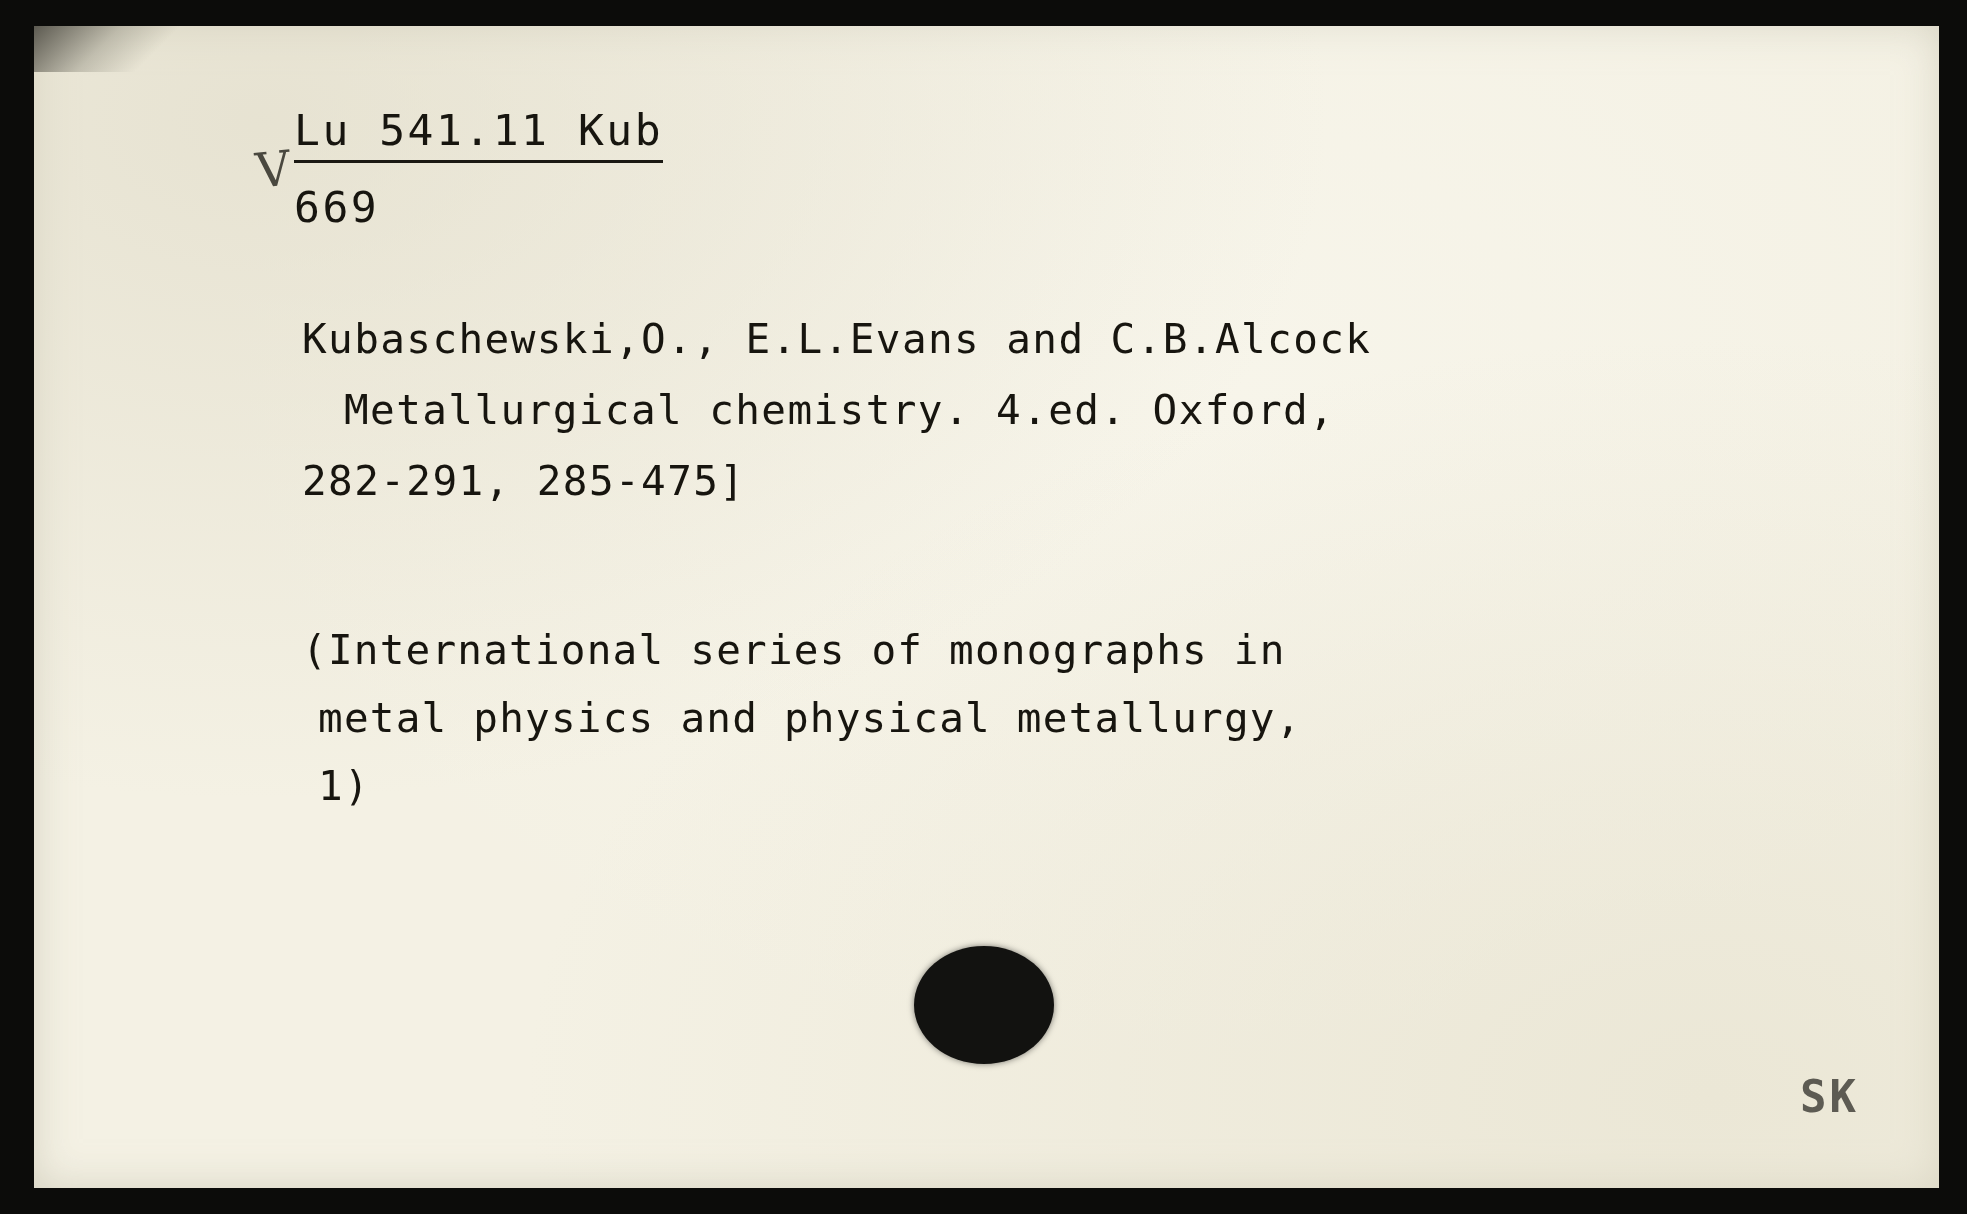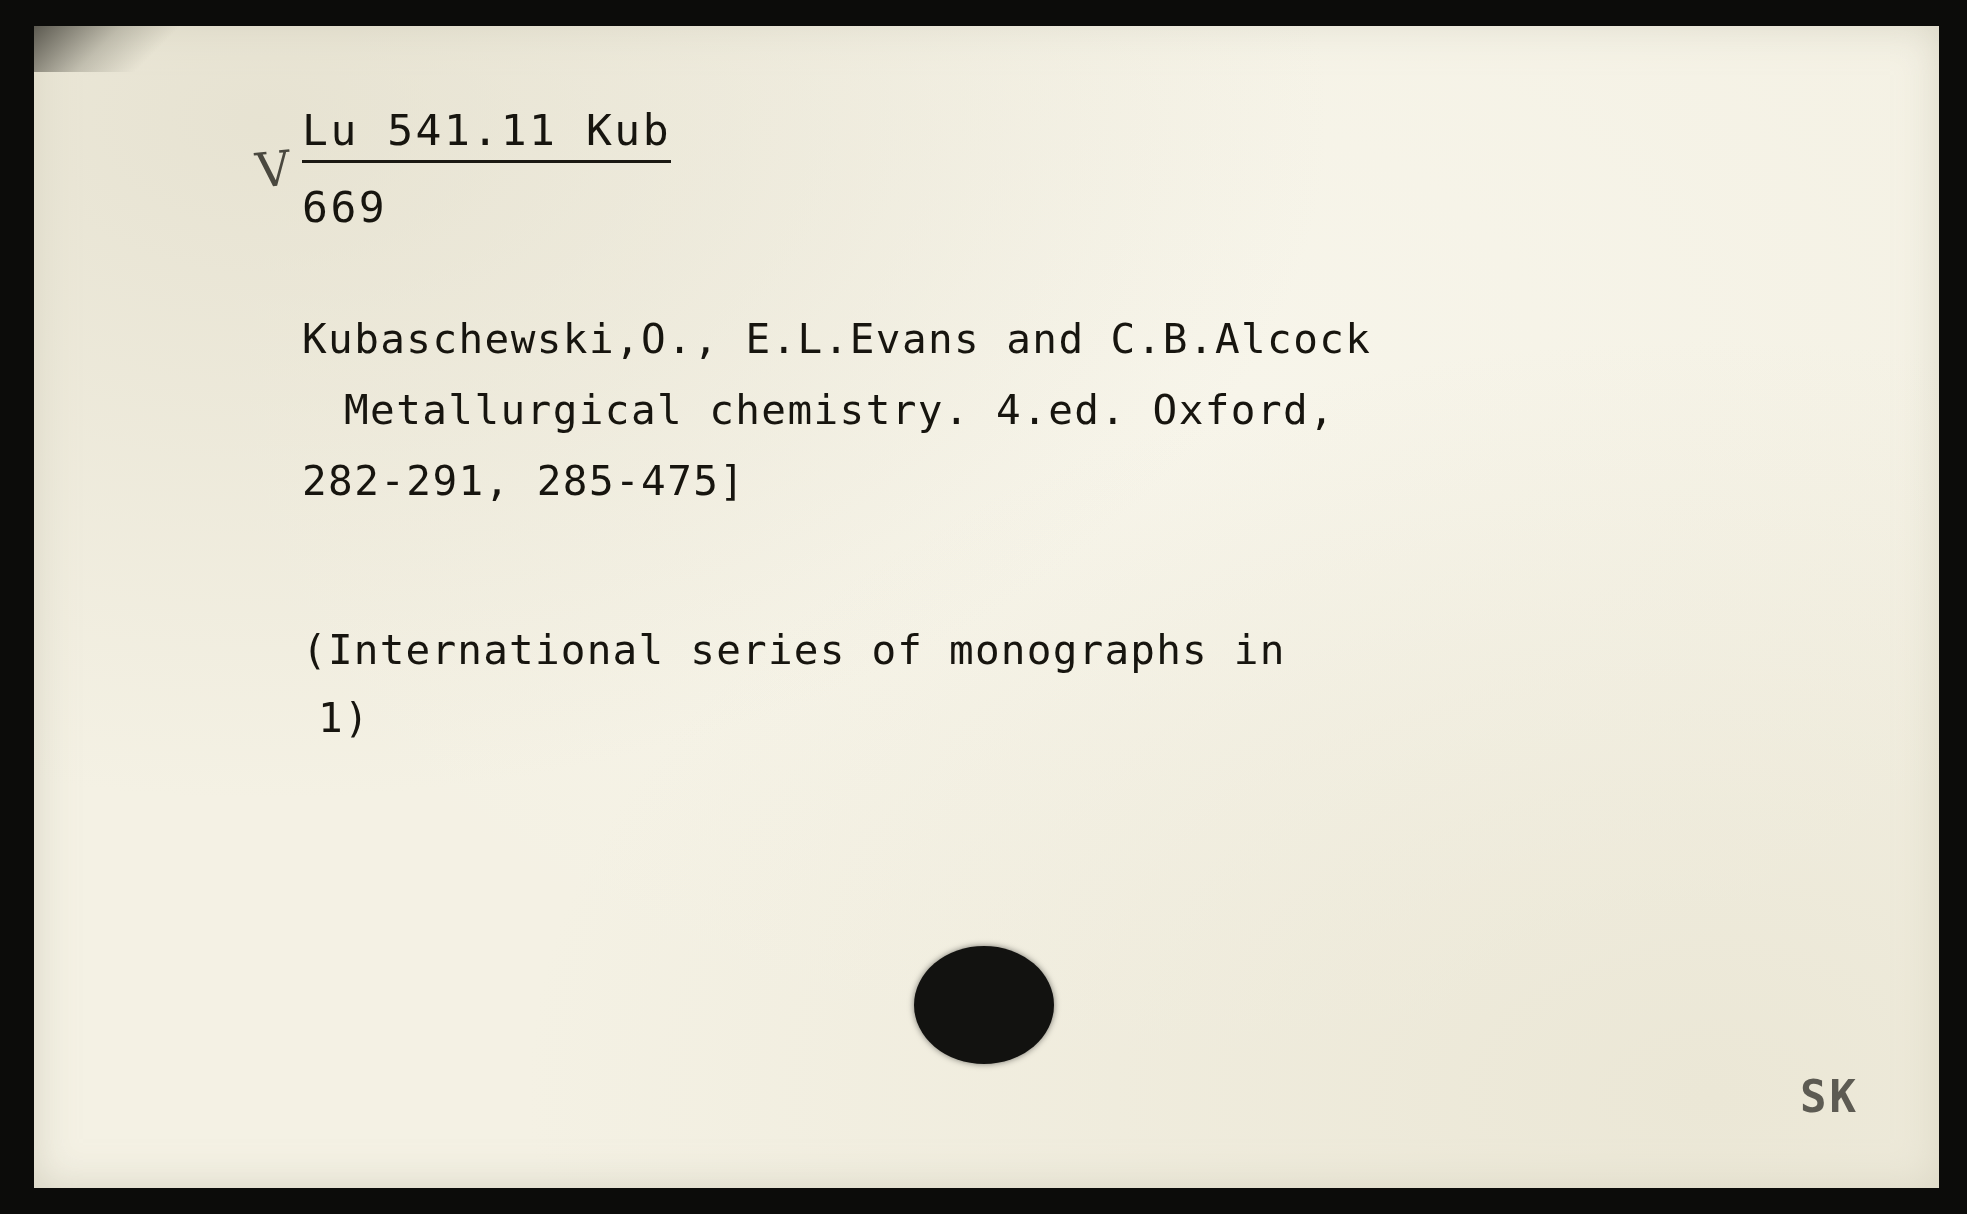--- a/index.html
+++ b/index.html
@@ -62,21 +62,21 @@
     left: 0;
     top: 0;
     width: 100%;
     height: 100%;
     color: #17150f;
   }
 
   
   .callno-block {
     position: absolute;
-    left: 268px;
+    left: 260px;
     top: 78px;
   }
   .callno-line1 {
     font-size: 43px;
     letter-spacing: 2.5px;
     line-height: 52px;
     white-space: pre;
     border-bottom: 3px solid #1b1913;
     padding-bottom: 4px;
     display: inline-block;
@@ -170,20 +170,21 @@
       </div>
 
       <div class="main-block">
         <div class="ln">Kubaschewski,O., E.L.Evans and C.B.Alcock</div>
         <div class="ln indent-1">Metallurgical chemistry. 4.ed. Oxford,</div>
         <div class="ln">282-291, 285-475]</div>
       </div>
 
       <div class="series-block">
         <div class="ln">(International series of monographs in</div>
+        <div class="ln indent-s">metal physics and physical metallurgy,</div>
         <div class="ln indent-s">1)</div>
       </div>
 
       <div class="ink-dot"></div>
 
       <div class="sk-stamp">SK</div>
     </div>
   </div>
 </div>
 

